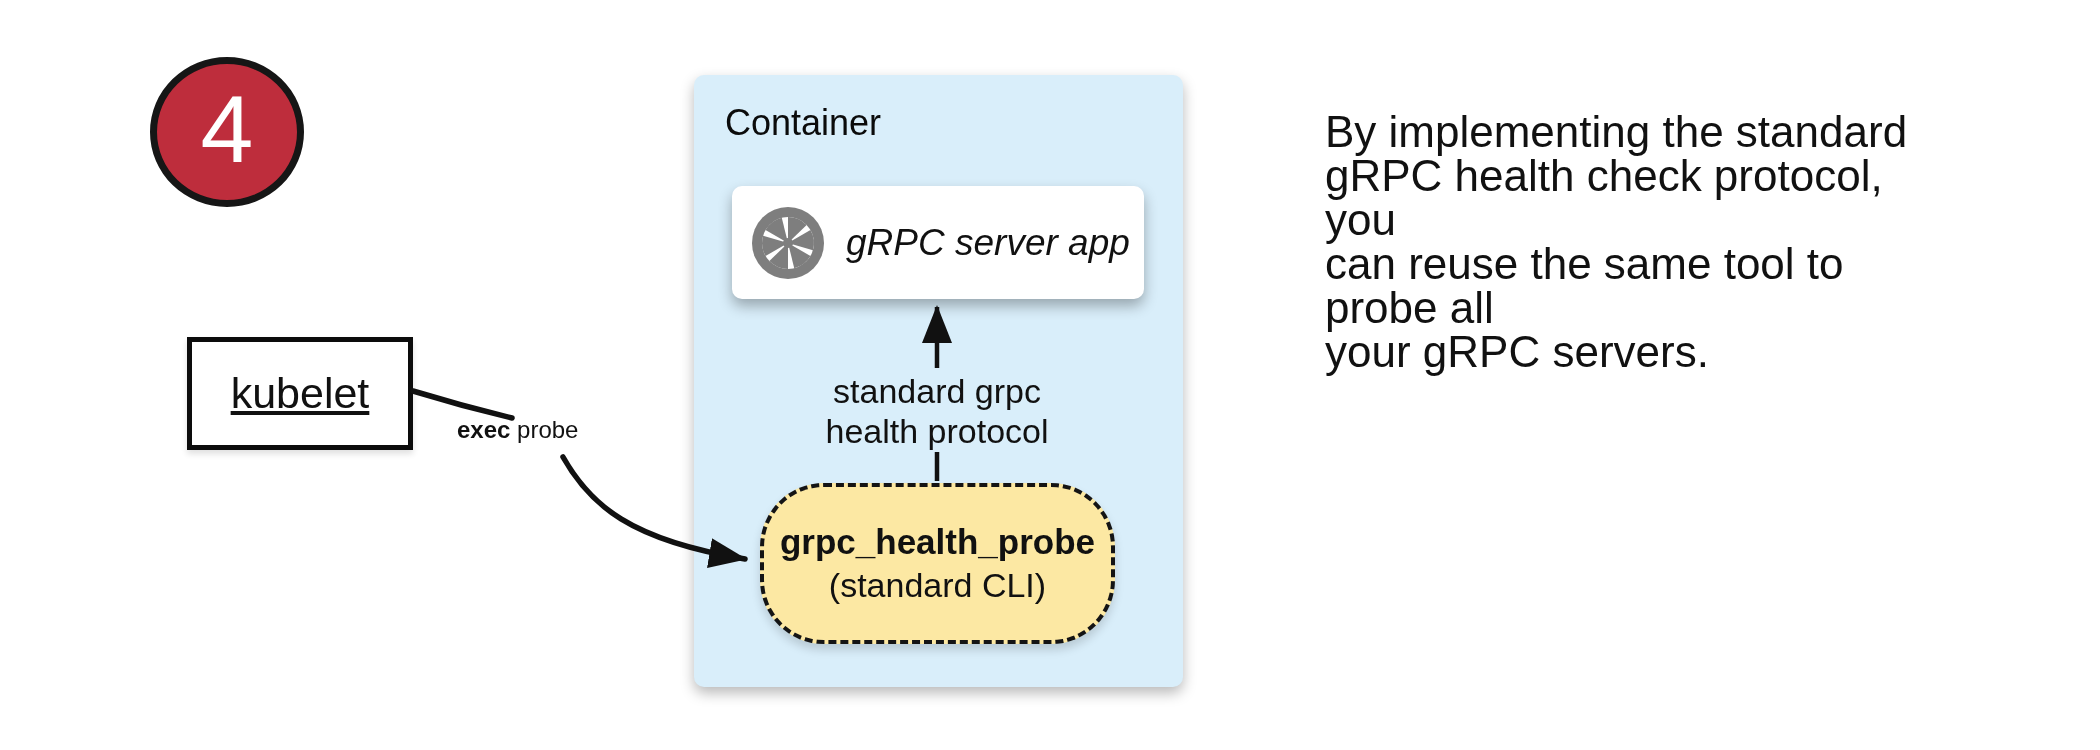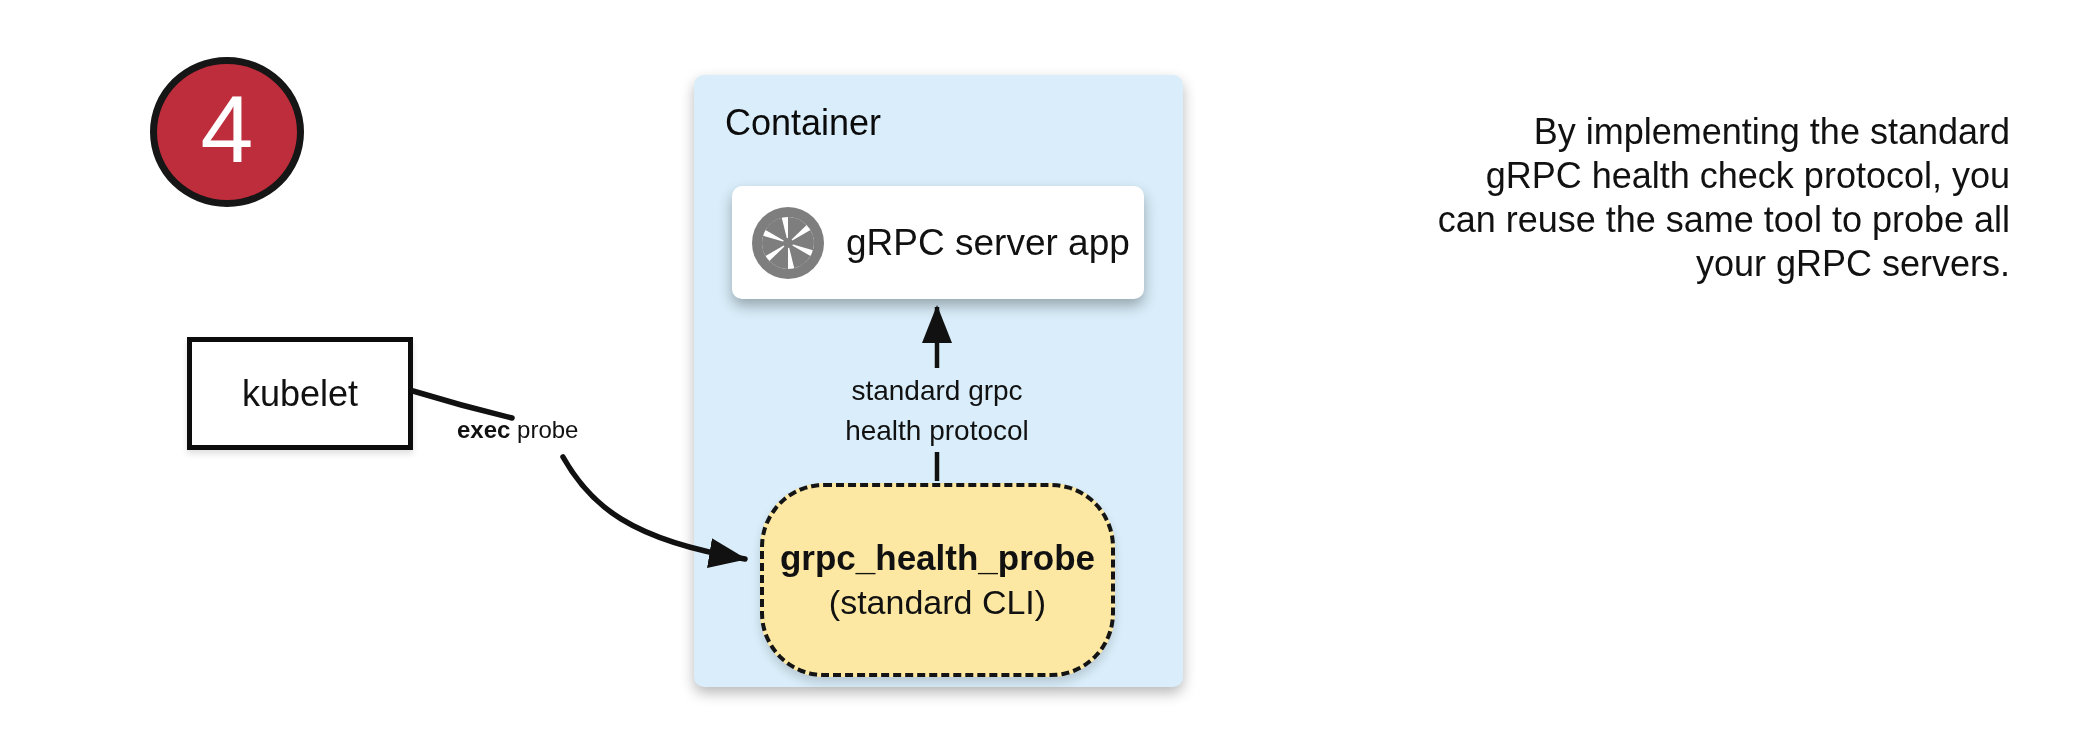--- a/index.html
+++ b/index.html
@@ -51,72 +51,73 @@
   
   .server-box {
     position: absolute; left: 732px; top: 186px;
     width: 412px; height: 113px;
     background: #ffffff;
     border-radius: 10px;
     box-shadow: 0 7px 14px rgba(0,0,0,0.30);
     display: flex; align-items: center;
     padding-left: 20px;
     z-index: 2;
+    font-style: italic;
   }
   .server-box .aperture { width: 72px; height: 72px; flex: 0 0 auto; }
   .server-box .server-label { font-size: 37px; margin-left: 22px; white-space: nowrap; }
 
   
   .pill {
     position: absolute; left: 760px; top: 483px;
-    width: 355px; height: 194px;
+    width: 355px; height: 161px;
     background: var(--pill-yellow);
     border: 4px dashed #141414;
     border-radius: 64px;
     box-shadow: 0 6px 10px rgba(0,0,0,0.15);
     display: flex; flex-direction: column; align-items: center; justify-content: center;
     z-index: 2;
   }
   .pill-title { font-size: 35px; font-weight: bold; line-height: 1.15; }
   .pill-sub { font-size: 34px; line-height: 1.15; margin-top: 4px; }
 
   
   .kubelet-box {
     position: absolute; left: 187px; top: 337px;
     width: 226px; height: 113px;
     background: #ffffff;
     border: 5px solid #0c0c0c;
     box-shadow: 0 4px 6px rgba(0,0,0,0.12);
     display: flex; align-items: center; justify-content: center;
     z-index: 2;
   }
-  .kubelet-box span { font-size: 36px; }
+  .kubelet-box span { font-size: 43px; text-decoration: underline; }
 
   
   svg.arrows {
     position: absolute; inset: 0; width: 2100px; height: 750px;
     z-index: 3; pointer-events: none;
   }
 
   
   .exec-label {
     position: absolute; left: 457px; top: 416px;
     font-size: 24px; white-space: nowrap; z-index: 4;
   }
   .protocol-label {
     position: absolute; left: 817px; top: 371px; width: 240px;
-    font-size: 28px; line-height: 40px; text-align: center;
+    font-size: 34px; line-height: 40px; text-align: center;
     white-space: pre-line; z-index: 4;
   }
 
   
   .description {
-    position: absolute; left: 1390px; top: 110px; width: 620px;
-    font-size: 36px; line-height: 44px;
-    white-space: pre-line; z-index: 1; text-align: right;
+    position: absolute; left: 1325px; top: 110px; width: 620px;
+    font-size: 44px; line-height: 44px;
+    white-space: pre-line; z-index: 1;
   }
 </style>
 </head>
 <body>
 
 <div class="canvas">
 
   <div class="badge">
     <span>4</span>
   </div>

